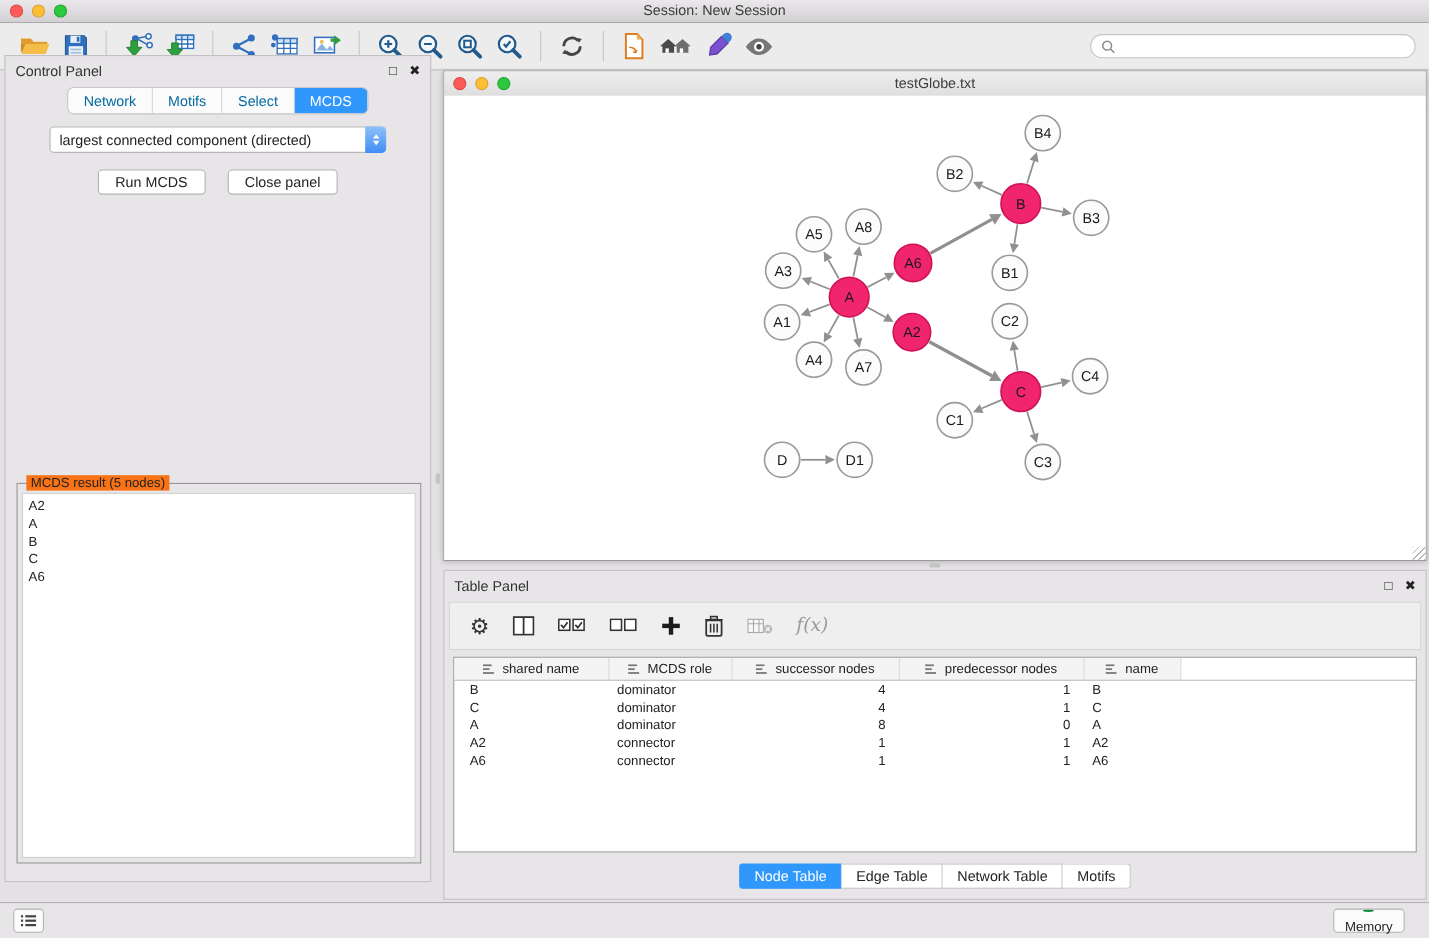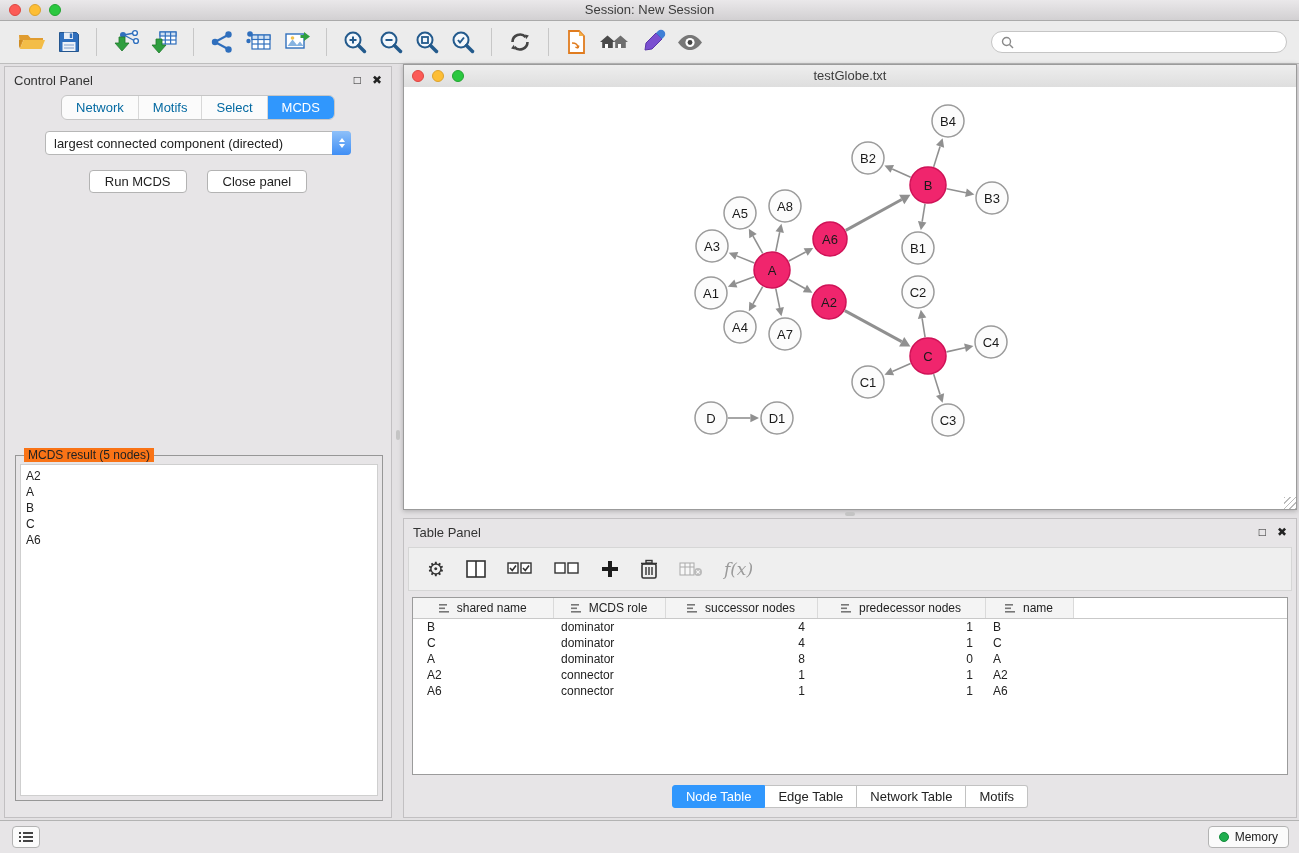--- a/index.html
+++ b/index.html
@@ -22,21 +22,21 @@
              border-bottom:1px solid #bdbdbd; display:flex; align-items:center; padding:0 12px; }
   .tbtn { height:36px; min-width:34px; padding:0 5px; display:flex; align-items:center;
           justify-content:center; background:transparent; border:none; }
   .tsep { width:1px; height:28px; background:#c7c7c7; margin:0 10px; flex:0 0 1px; }
   .search-box { margin-left:auto; width:296px; height:22px; background:#fff; border:1px solid #c5c5c5;
                 border-radius:12px; display:flex; align-items:center; padding:0 9px; }
   .search-box input { border:none; outline:none; flex:1; font-size:12px; background:transparent;
                       margin-left:6px; font-family:inherit; }
 
   
-  .control-panel { position:absolute; left:4px; top:66px; width:388px; height:752px;
+  .control-panel { position:absolute; left:4px; top:50px; width:388px; height:752px;
                    background:#e7e5e7; border:1px solid #c2c0c2; }
   .panel-head { height:26px; display:flex; align-items:center; padding:0 9px; font-size:13px; color:#333; }
   .panel-ctrls { margin-left:auto; display:flex; gap:11px; align-items:center; }
   .pc-ico { font-size:12px; line-height:1; color:#222; }
   .cp-tabs { display:flex; margin:2px auto 0; width:fit-content; border:1px solid #c6c6c6;
              border-radius:6px; background:#fbfbfb; overflow:hidden; }
   .cp-tab { font-size:13px; font-family:inherit; padding:4px 14px; color:#0369a1; background:transparent;
             border:none; border-right:1px solid #d8d8d8; }
   .cp-tab:last-child { border-right:none; }
   .cp-tab.active { background:#3097fd; color:#fff; }
@@ -97,23 +97,23 @@
             border:1px solid #c2c2c2; border-left:none; color:#222; }
   .tp-tab:first-child { border-left:1px solid #c2c2c2; border-radius:3px 0 0 3px; }
   .tp-tab:last-child { border-radius:0 3px 3px 0; }
   .tp-tab.active { background:#3097fd; border-color:#3097fd; color:#fff; }
 
   
   .statusbar { position:absolute; left:0; bottom:0; right:0; height:33px; background:#e7e5e7;
                border-top:1px solid #b3b3b3; }
   .sb-left-btn { position:absolute; left:12px; top:5px; width:28px; height:22px; border:1px solid #b3b3b3;
                  border-radius:4px; background:#fbfbfb; display:flex; align-items:center; justify-content:center; }
-  .memory-btn { position:absolute; right:10px; top:5px; height:22px; border:1px solid #b3b3b3;
+  .memory-btn { position:absolute; right:22px; top:5px; height:22px; border:1px solid #b3b3b3;
                 border-radius:4px; background:#fbfbfb; display:flex; align-items:center; gap:6px;
-                padding:0 10px; font-size:12px; font-family:inherit; color:#222; }
+                padding:0 10px; font-size:12px; font-family:inherit; color:#222;flex-direction:column; }
   .green-dot { width:10px; height:10px; border-radius:50%; background:#1fae4e; border:1px solid #148c3c; }
 
   .split-pill { position:absolute; background:#c4c4c4; border-radius:2px; }
 </style>
 </head>
 <body>
 
 <div class="titlebar">
   <div class="lights">
     <span class="light red"></span>

